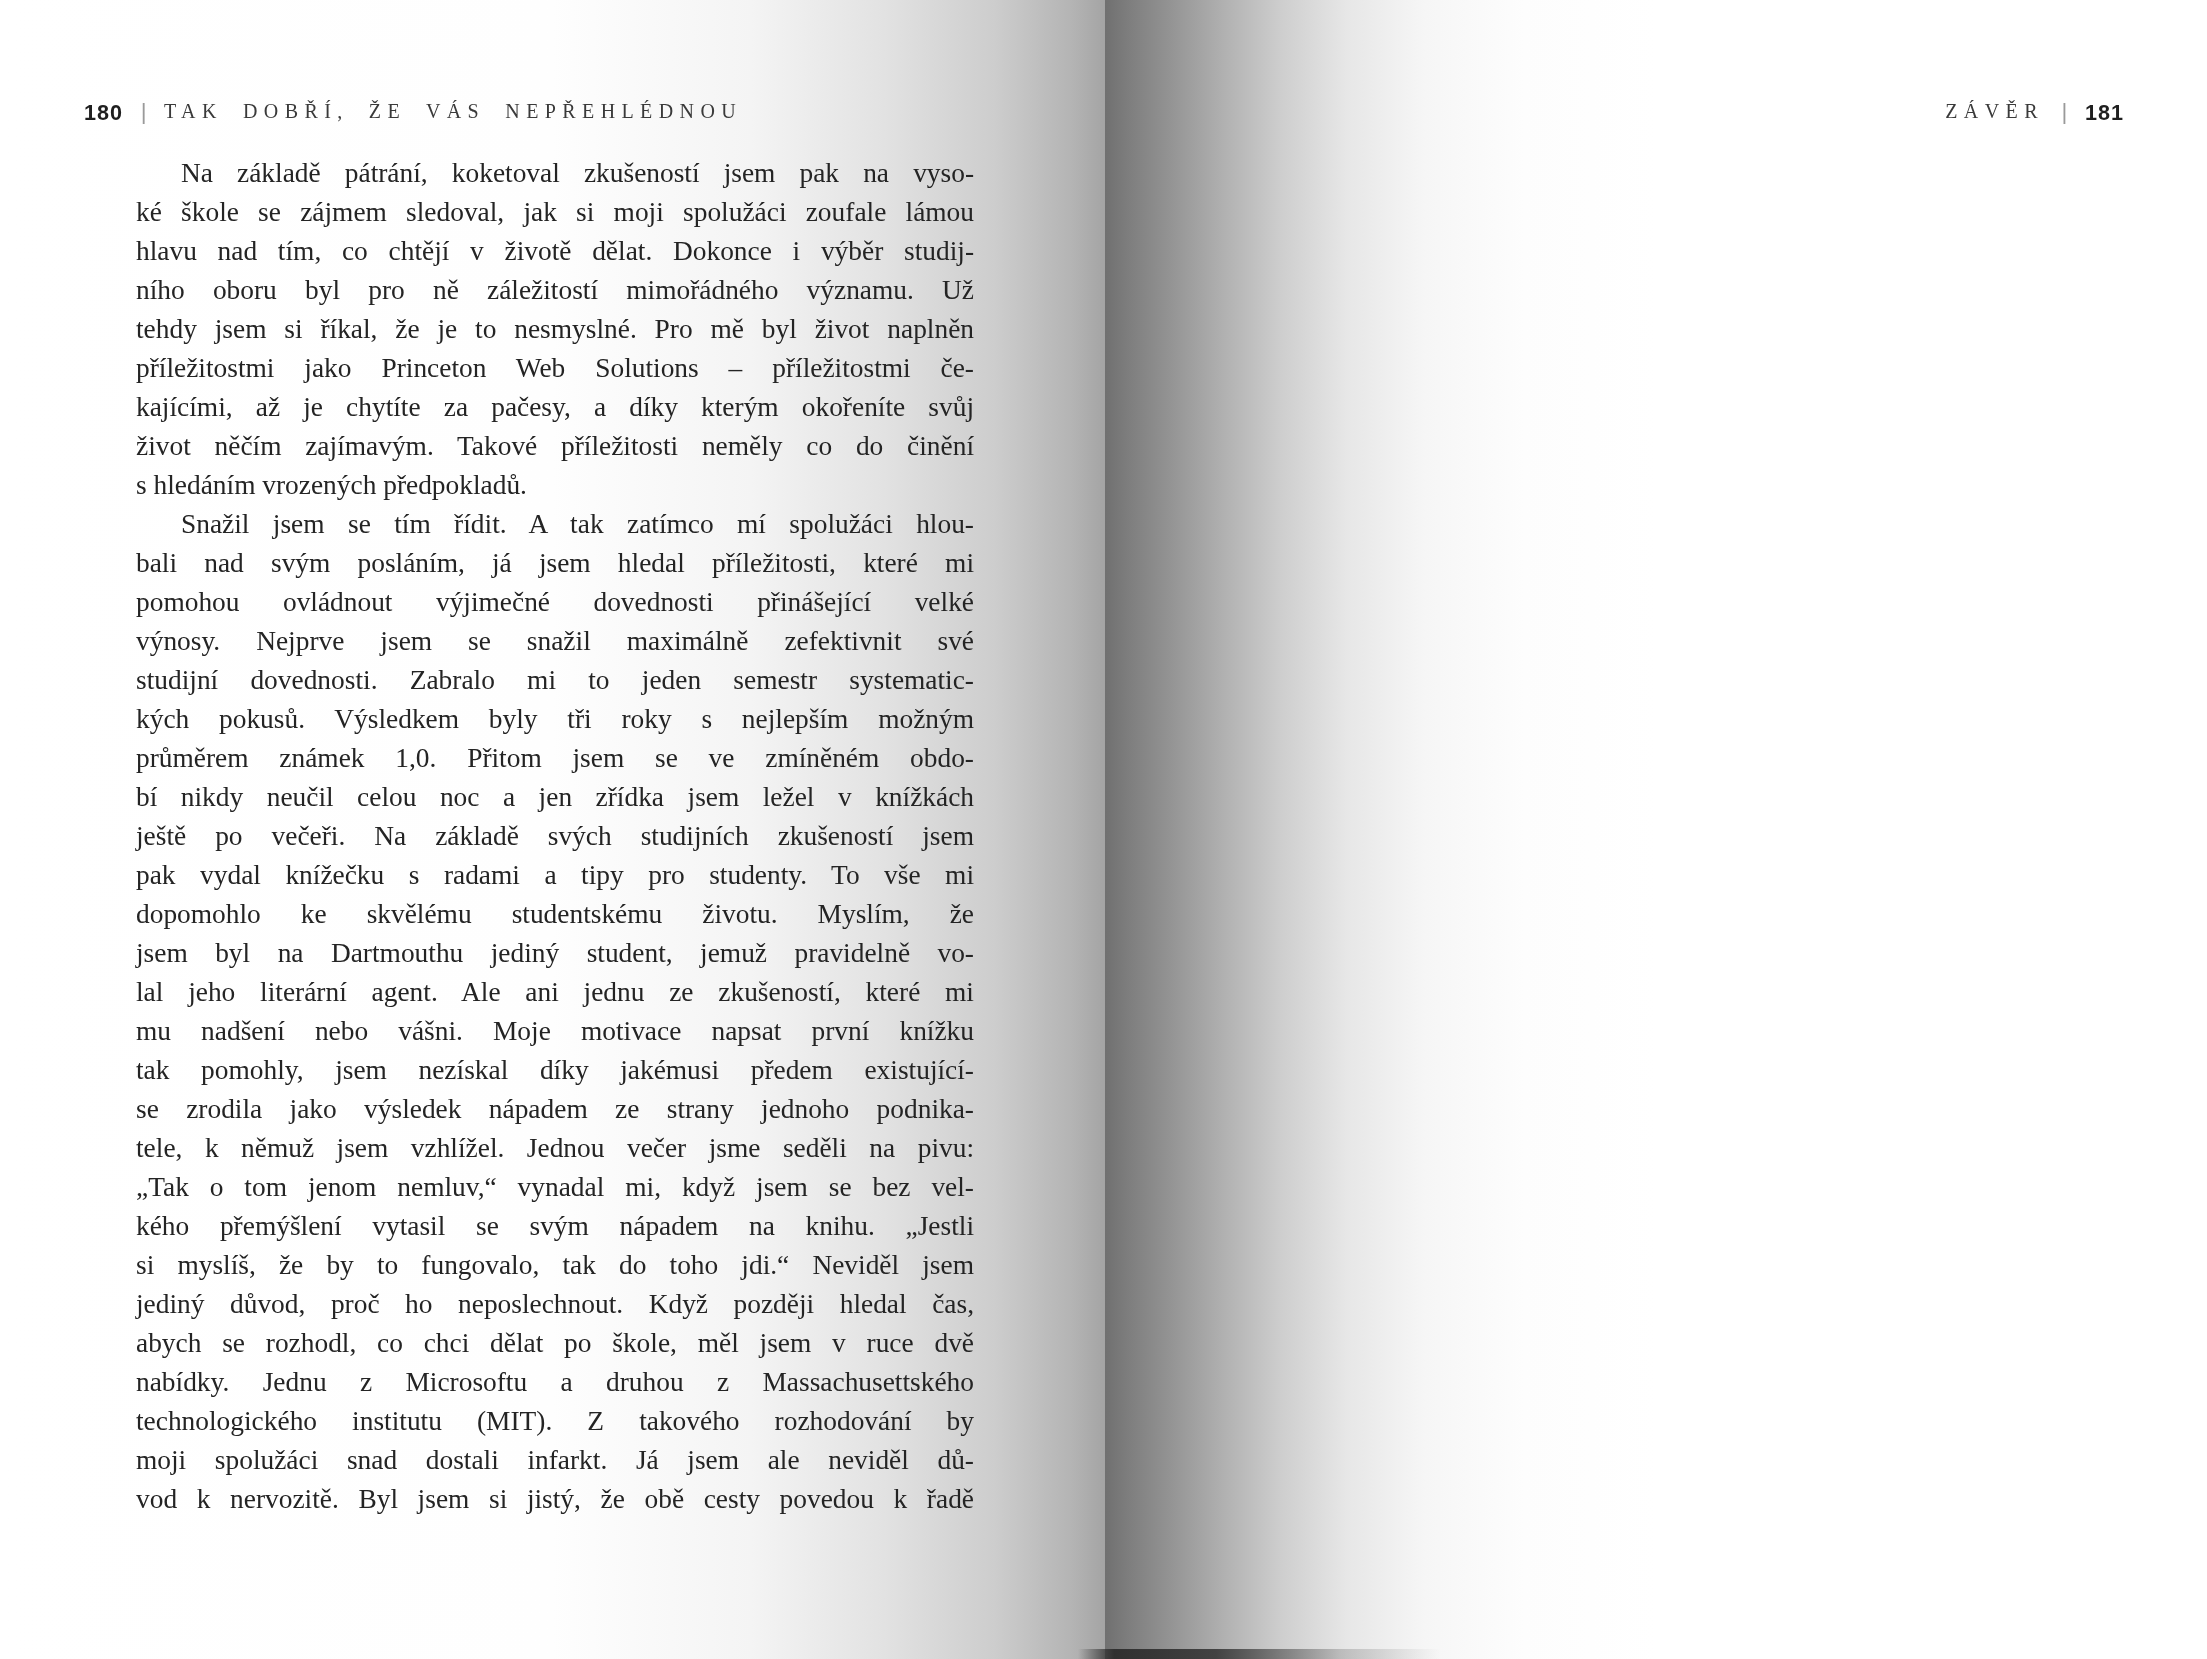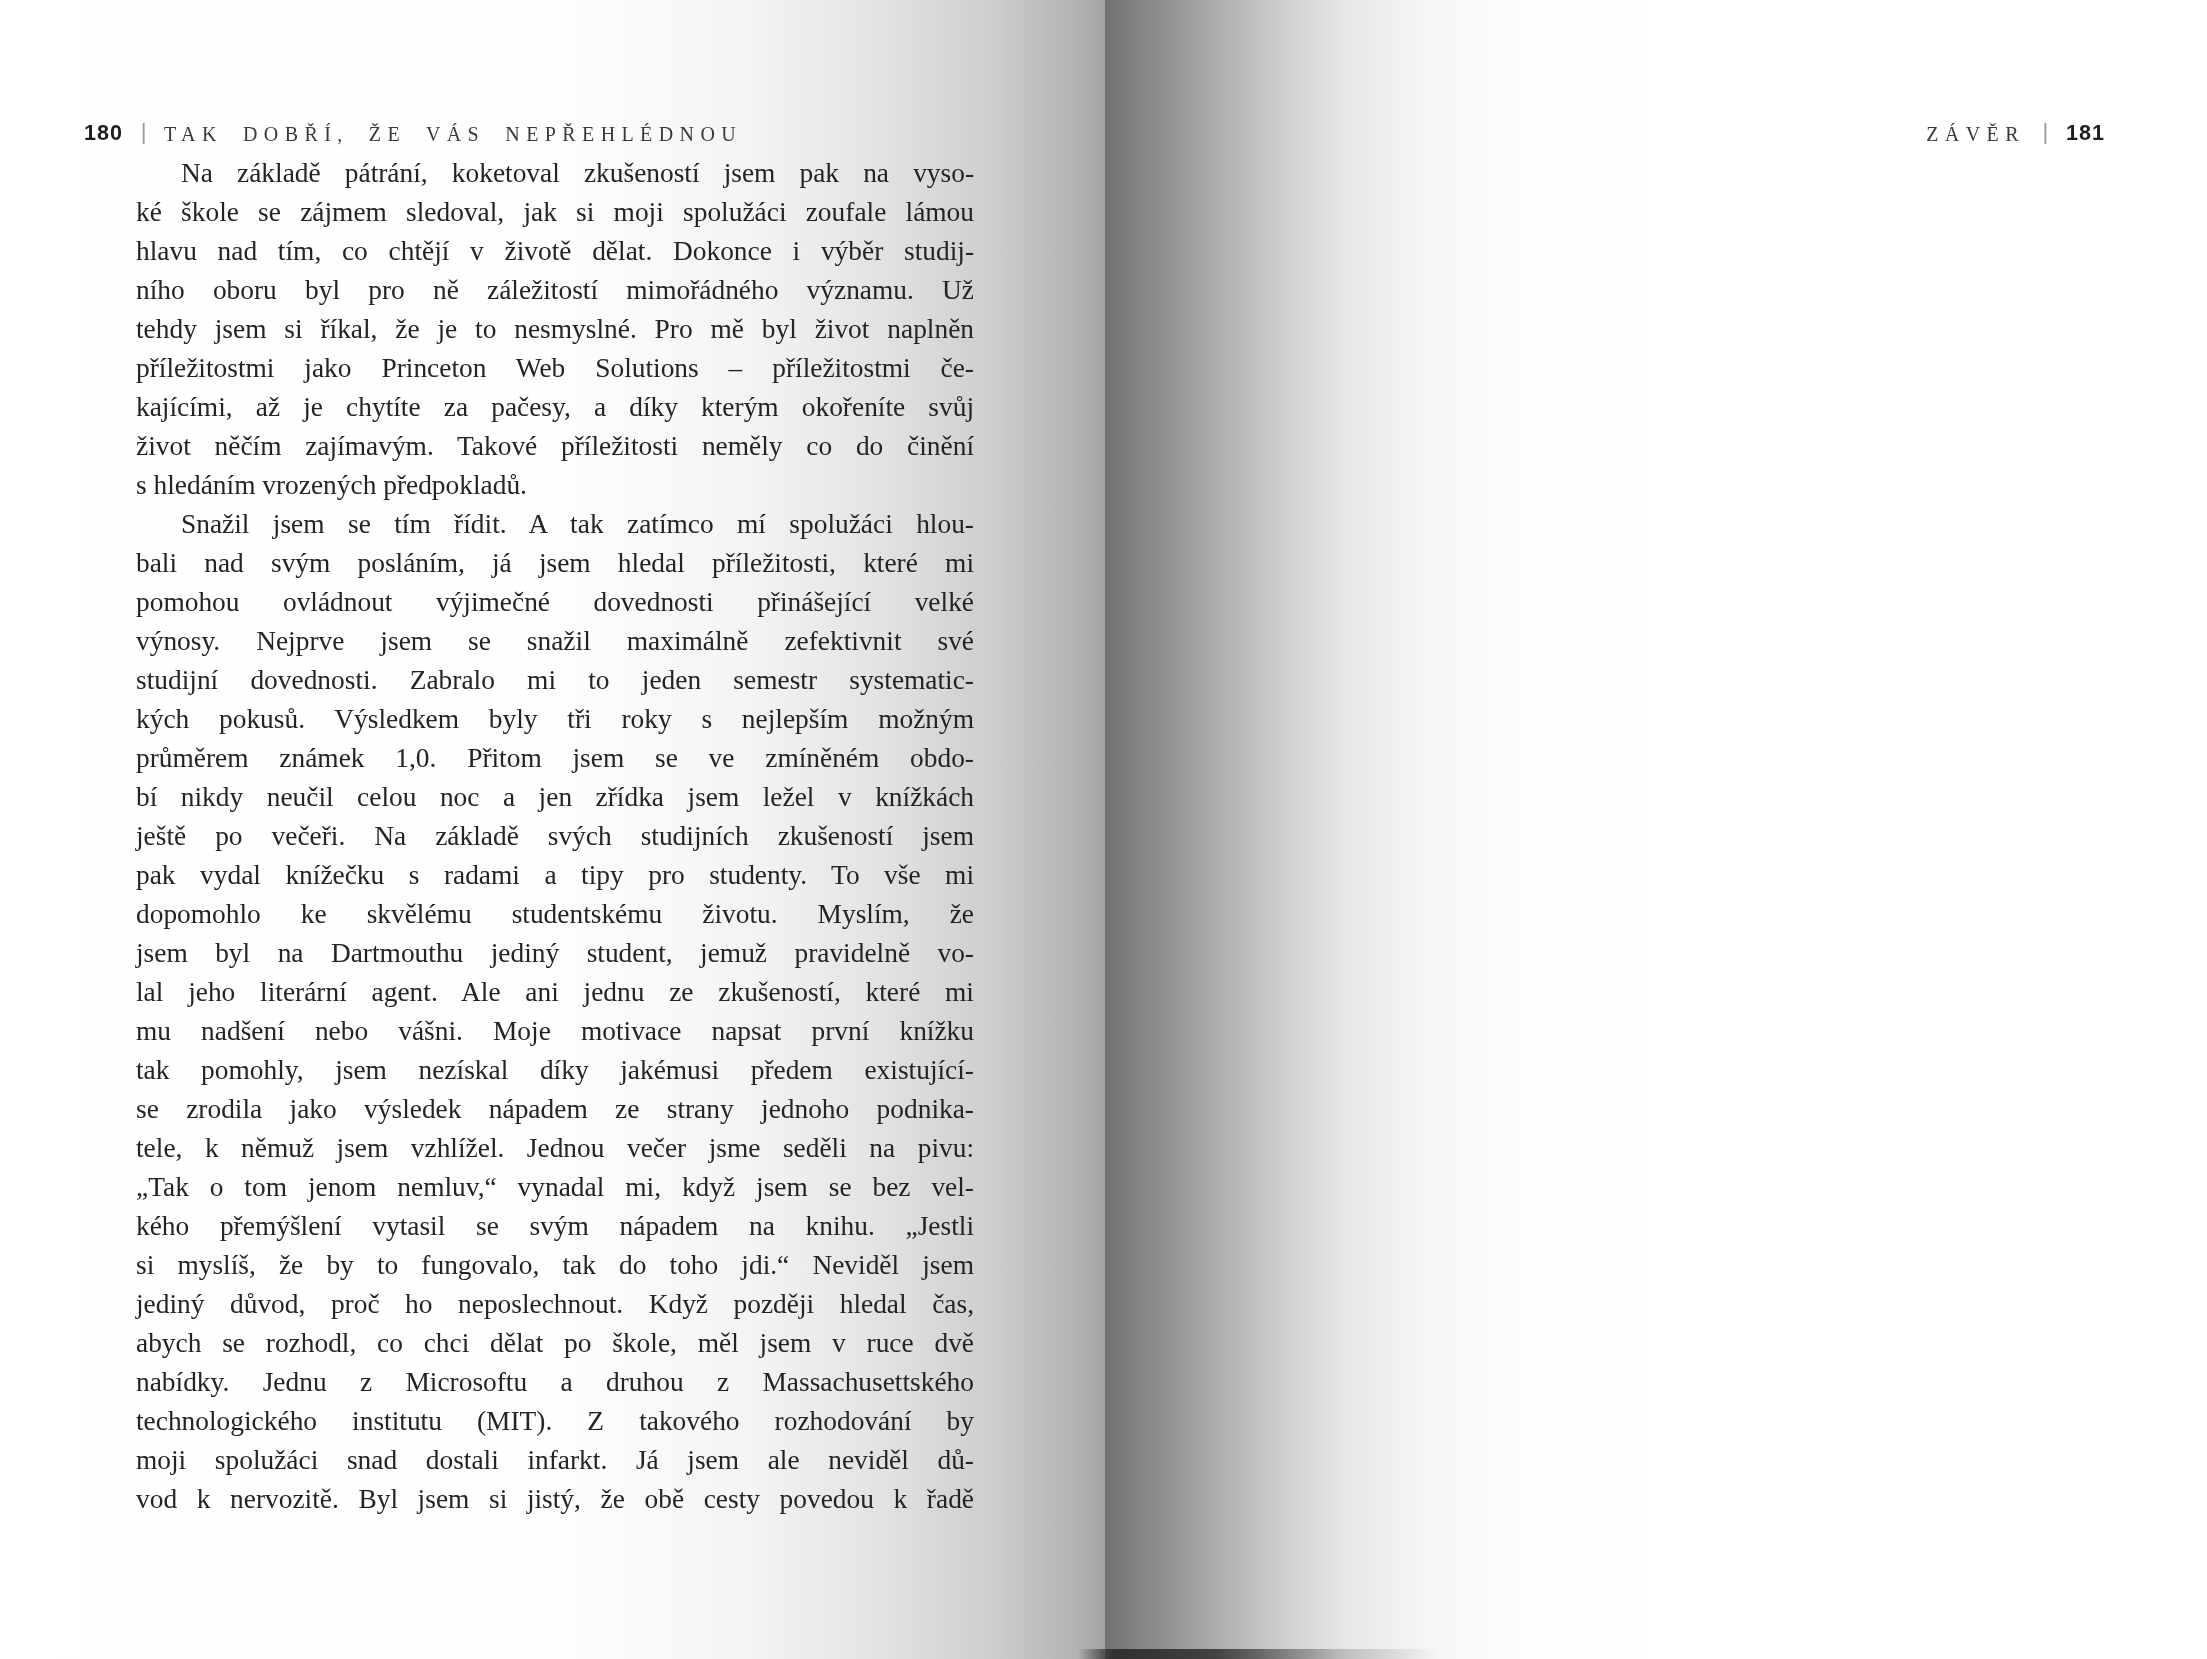--- a/index.html
+++ b/index.html
@@ -22,25 +22,25 @@
       #cecece 16%, #e7e7e7 22%, #f6f6f6 29%, #fdfdfd 38%, #ffffff 50%);
   }
   .bottom-notch{
     position:absolute;left:1078px;bottom:0;width:363px;height:9.8px;
     background:linear-gradient(to right,
       rgba(60,60,60,0) 0%, rgba(42,42,42,.92) 10%,
       rgba(48,48,48,.85) 38%, rgba(110,110,110,.35) 72%,
       rgba(160,160,160,0) 100%);
   }
   .running-header{
-    position:absolute;top:100px;display:flex;align-items:flex-end;
-    color:#2f2f2f;white-space:nowrap;margin-top:20px;
+    position:absolute;top:100px;display:flex;align-items:flex-start;
+    color:#2f2f2f;white-space:nowrap;
   }
   .header-left{left:84px;}
-  .header-right{right:103px;justify-content:flex-end;}
+  .header-right{right:84px;justify-content:flex-end;}
   .page-number{
     font-family:"Liberation Sans", sans-serif;font-weight:700;
     font-size:21.6px;letter-spacing:1px;color:#1f1f1f;
   }
   .header-divider{
     color:#9a9a9a;font-family:"Liberation Sans", sans-serif;
     font-weight:300;font-size:22.5px;margin:0 17.6px;position:relative;top:-1px;
   }
   .running-title{
     font-size:20px;letter-spacing:6.4px;word-spacing:8.8px;color:#3a3a3a;

